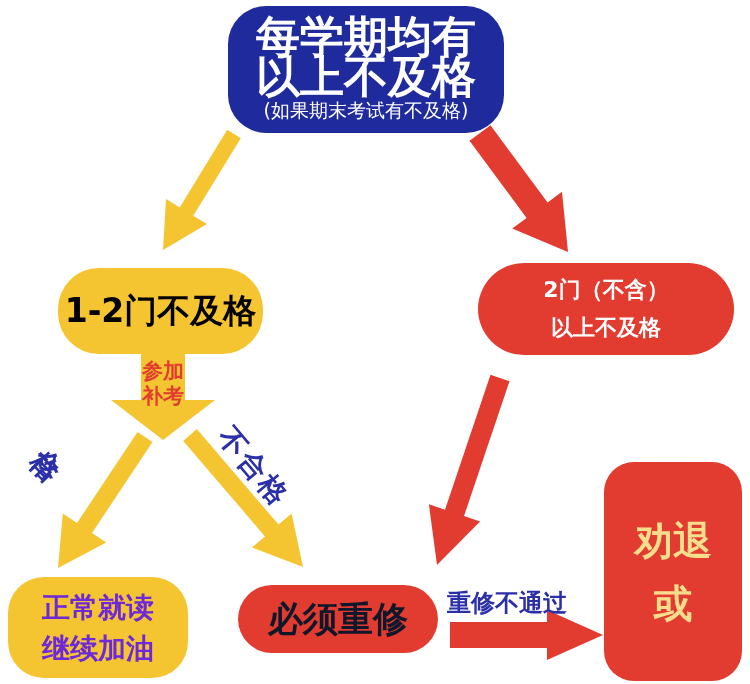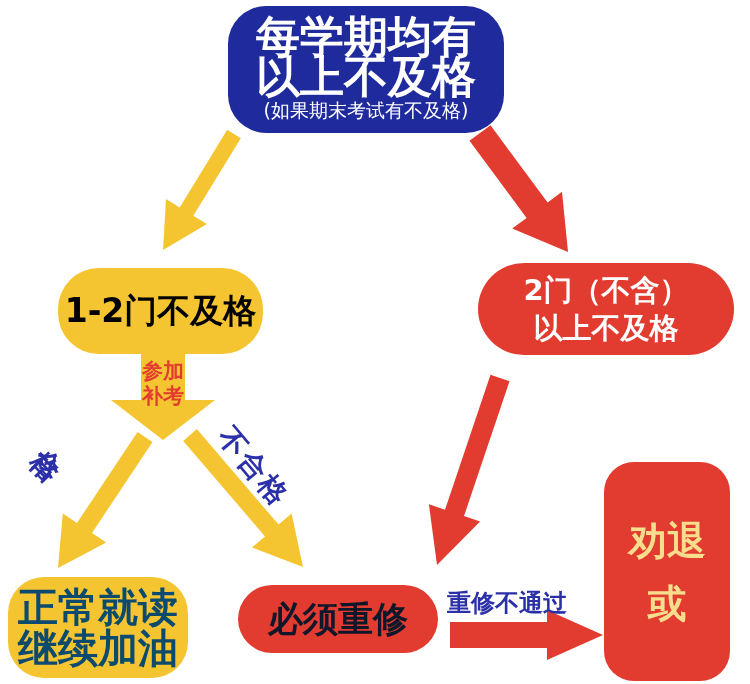--- a/index.html
+++ b/index.html
@@ -7,26 +7,26 @@
   #canvas{position:relative;width:750px;height:684px;background:#ffffff;overflow:hidden;}
   #flow-arrows{position:absolute;left:0;top:0;width:750px;height:684px;z-index:1;}
   .node{position:absolute;display:flex;flex-direction:column;align-items:center;justify-content:center;
         font-weight:bold;text-align:center;z-index:2;}
   #node-exam{left:228px;top:6px;width:276px;height:127px;background:#1f2b9c;border-radius:38px;color:#ffffff;}
   #node-exam .big{font-size:44px;line-height:40px;display:block;}
   #node-exam .note{font-size:19px;line-height:23px;margin-top:2px;display:block;font-weight:normal;}
   #node-fail12{left:58px;top:268px;width:205px;height:86px;background:#f5c531;border-radius:41px;
                color:#000000;font-size:33px;}
   #node-failgt2{left:478px;top:263px;width:256px;height:92px;background:#e23b30;border-radius:46px;
-                color:#ffffff;font-size:29px;line-height:38px;}
+                color:#ffffff;font-size:22px;line-height:38px;}
   #node-normal{left:8px;top:577px;width:180px;height:101px;background:#f5c531;border-radius:36px;
-               color:#0c4a6e;font-size:40px;line-height:41px;}
+               color:#6d28d9;font-size:28px;line-height:41px;}
   #node-retake{left:238px;top:585px;width:200px;height:68px;background:#e23b30;border-radius:44px;
                color:#0f172a;font-size:35px;}
-  #node-expel{left:604px;top:462px;width:126px;height:219px;background:#e23b30;border-radius:30px;
+  #node-expel{left:604px;top:462px;width:138px;height:219px;background:#e23b30;border-radius:30px;
               color:#f8dd8d;font-size:39px;line-height:63px;}
   .node span{display:block;}
   .lbl{position:absolute;font-weight:bold;z-index:3;}
   #lbl-makeup{left:134px;top:360px;width:58px;color:#e23b30;font-size:21px;line-height:25px;text-align:center;font-family:Liberation Mono, monospace;}
   #lbl-pass{left:52px;top:437px;color:#2b2fa8;font-size:28px;writing-mode:vertical-rl;text-orientation:upright;
             letter-spacing:4px;transform:rotate(46deg);}
   #lbl-fail{left:207px;top:448px;color:#2b2fa8;font-size:28px;letter-spacing:3px;white-space:nowrap;
             transform:rotate(50deg);transform-origin:center;}
   #lbl-retakefail{left:447px;top:587px;color:#2b2fa8;font-size:24px;white-space:nowrap;}
 </style>

